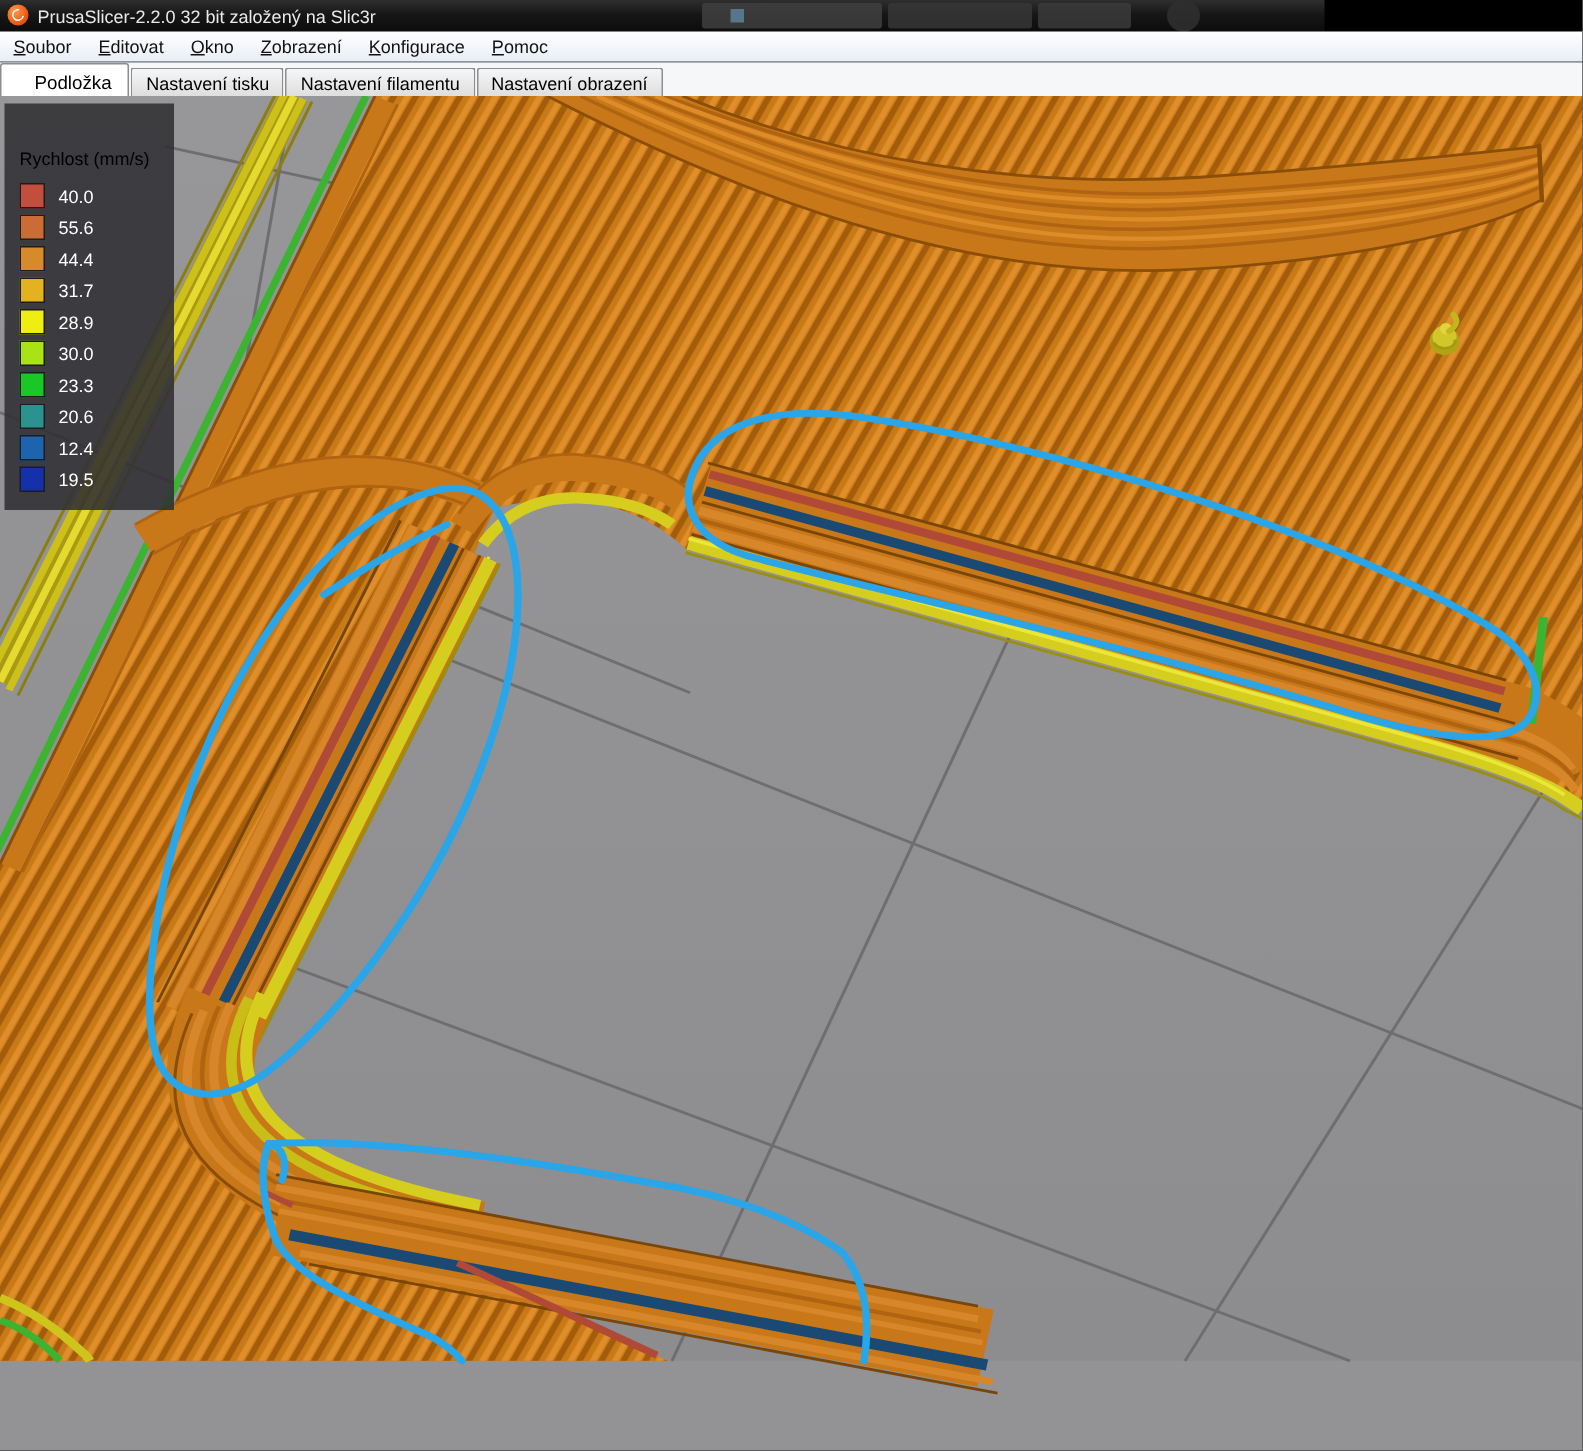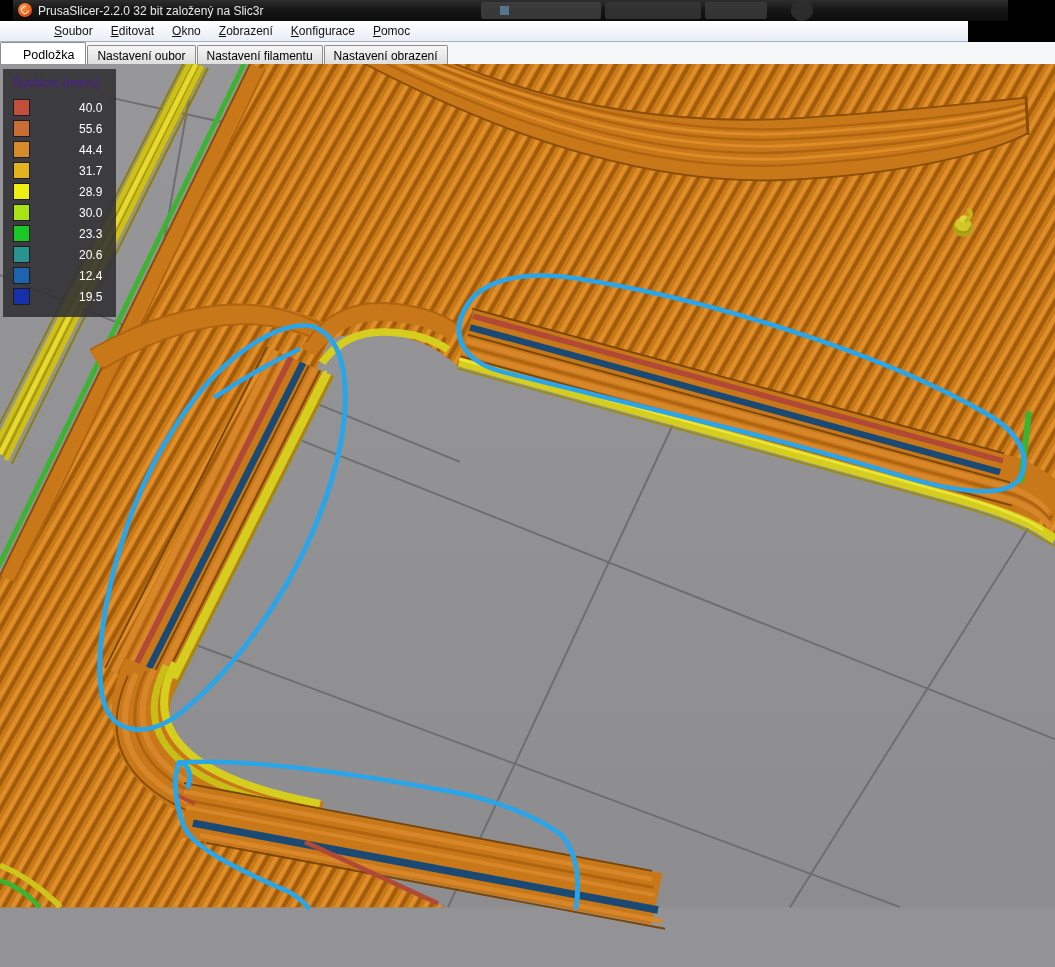--- a/index.html
+++ b/index.html
@@ -1,78 +1,78 @@
 <!DOCTYPE html>
 <html><head>
 <meta charset="utf-8">
 <style>
   html,body{margin:0;padding:0;}
   body{width:1055px;height:967px;overflow:hidden;position:relative;
        font-family:"Liberation Sans",sans-serif;background:#000;}
 
   
-  .titlebar{position:absolute;top:0;left:13px;width:995px;height:21px;
+  .titlebar{position:absolute;top:0;left:0;width:883px;height:21px;
             background:linear-gradient(#2e2e2e,#171717 45%,#0c0c0c);}
   .app-icon{position:absolute;left:5px;top:3px;width:14px;height:14px;border-radius:50%;
             background:radial-gradient(circle at 35% 32%,#ff9a4a,#f06018 55%,#c83c08);}
   .app-icon::after{content:'';position:absolute;left:3px;top:3px;width:6px;height:6px;
             border:1.6px solid #fff;border-right-color:transparent;border-radius:50%;
             transform:rotate(-35deg);}
   .tb-title{position:absolute;left:25px;top:4px;font-size:12px;color:#e9e9e9;white-space:nowrap;}
   .ghost{position:absolute;top:2px;height:17px;border-radius:2px;background:#3a3a3a;opacity:.8;}
   .g1{left:468px;width:120px;background:#424242;}
   .g2{left:592px;width:96px;background:#383838;}
   .g3{left:692px;width:62px;background:#3c3c3c;}
   .gdot{position:absolute;left:487px;top:6px;width:9px;height:9px;background:#5e87a0;opacity:.8;}
   .gcirc{position:absolute;left:778px;top:0px;width:22px;height:21px;border-radius:50%;
          background:#2f2f2f;opacity:.9;}
 
   
-  .menubar{position:absolute;top:21px;left:0;width:968px;height:21px;
+  .menubar{position:absolute;top:21px;left:0;width:1055px;height:21px;
            background:linear-gradient(#ffffff,#e9edf5);border-bottom:1px solid #a9b1c0;
-           font-size:12px;color:#121212;box-sizing:border-box;padding-left:45px;}
+           font-size:12px;color:#121212;box-sizing:border-box;}
   .menu-item{display:inline-block;padding:3px 9px 0 9px;height:17px;cursor:default;}
 
   
   .tabbar{position:absolute;top:42px;left:0;width:1055px;height:22px;background:#f6f7f8;
           white-space:nowrap;}
   .tab{display:inline-block;box-sizing:border-box;font-size:12px;color:#000;
        background:linear-gradient(#f6f6f6,#dedede);border:1px solid #8d8d8d;border-bottom:none;
        border-radius:2px 2px 0 0;padding:3px 9px 0 9px;margin:3px 1px 0 0;height:19px;
        vertical-align:bottom;}
   .tab.active{background:#fff;height:22px;margin-top:0;padding:5px 11px 0 22px;font-size:12.5px;}
 
   
   .scene{position:absolute;top:64px;left:0;width:1055px;height:903px;background:#939396;overflow:hidden;}
   .scene svg{position:absolute;top:0;left:0;}
 
   
   .legend{position:absolute;left:3px;top:5px;width:103px;background:rgba(47,47,51,0.87);
           padding:7px 0 10px 10px;}
-  .legend-title{font-size:12px;color:#4c1d95;margin-bottom:7px;}
-  .legend-row{display:flex;align-items:center;height:21px;gap:40px;}
+  .legend-title{font-size:12px;color:#000000;margin-bottom:7px;margin-top:23px;}
+  .legend-row{display:flex;align-items:center;height:21px;}
   .swatch{width:17px;height:17px;border:1px solid #1d1d1f;box-sizing:border-box;flex:none;}
   .legend-val{font-size:12px;color:#fff;margin-left:9px;}
 </style>
 </head>
 <body>
 
 <div class="titlebar">
   <span class="app-icon"></span>
   <span class="tb-title">PrusaSlicer-2.2.0 32 bit založený na Slic3r</span>
   <span class="ghost g1"></span>
   <span class="ghost g2"></span>
   <span class="ghost g3"></span>
   <span class="gdot"></span>
   <span class="gcirc"></span>
 </div>
 
 <nav class="menubar"><span class="menu-item"><u>S</u>oubor</span><span class="menu-item"><u>E</u>ditovat</span><span class="menu-item"><u>O</u>kno</span><span class="menu-item"><u>Z</u>obrazení</span><span class="menu-item"><u>K</u>onfigurace</span><span class="menu-item"><u>P</u>omoc</span></nav>
 
-<div class="tabbar"><div class="tab active">Podložka</div><div class="tab">Nastavení oubor</div><div class="tab">Nastavení filamentu</div><div class="tab">Nastavení obrazení</div></div>
+<div class="tabbar"><div class="tab active">Podložka</div><div class="tab">Nastavení tisku</div><div class="tab">Nastavení filamentu</div><div class="tab">Nastavení obrazení</div></div>
 
 <div class="scene">
   <svg width="1055" height="903" viewBox="0 64 1055 967" preserveAspectRatio="none">
     <defs>
       <pattern id="stripePat" width="13" height="13" patternUnits="userSpaceOnUse" patternTransform="rotate(-62)">
         <rect width="13" height="13" fill="#c87a16"></rect>
         <rect y="0" width="13" height="4" fill="#a25c0c"></rect>
         <rect y="8" width="13" height="4" fill="#e08d2b"></rect>
       </pattern>
       <linearGradient id="plateGrad" x1="0" y1="0" x2="0" y2="1">

